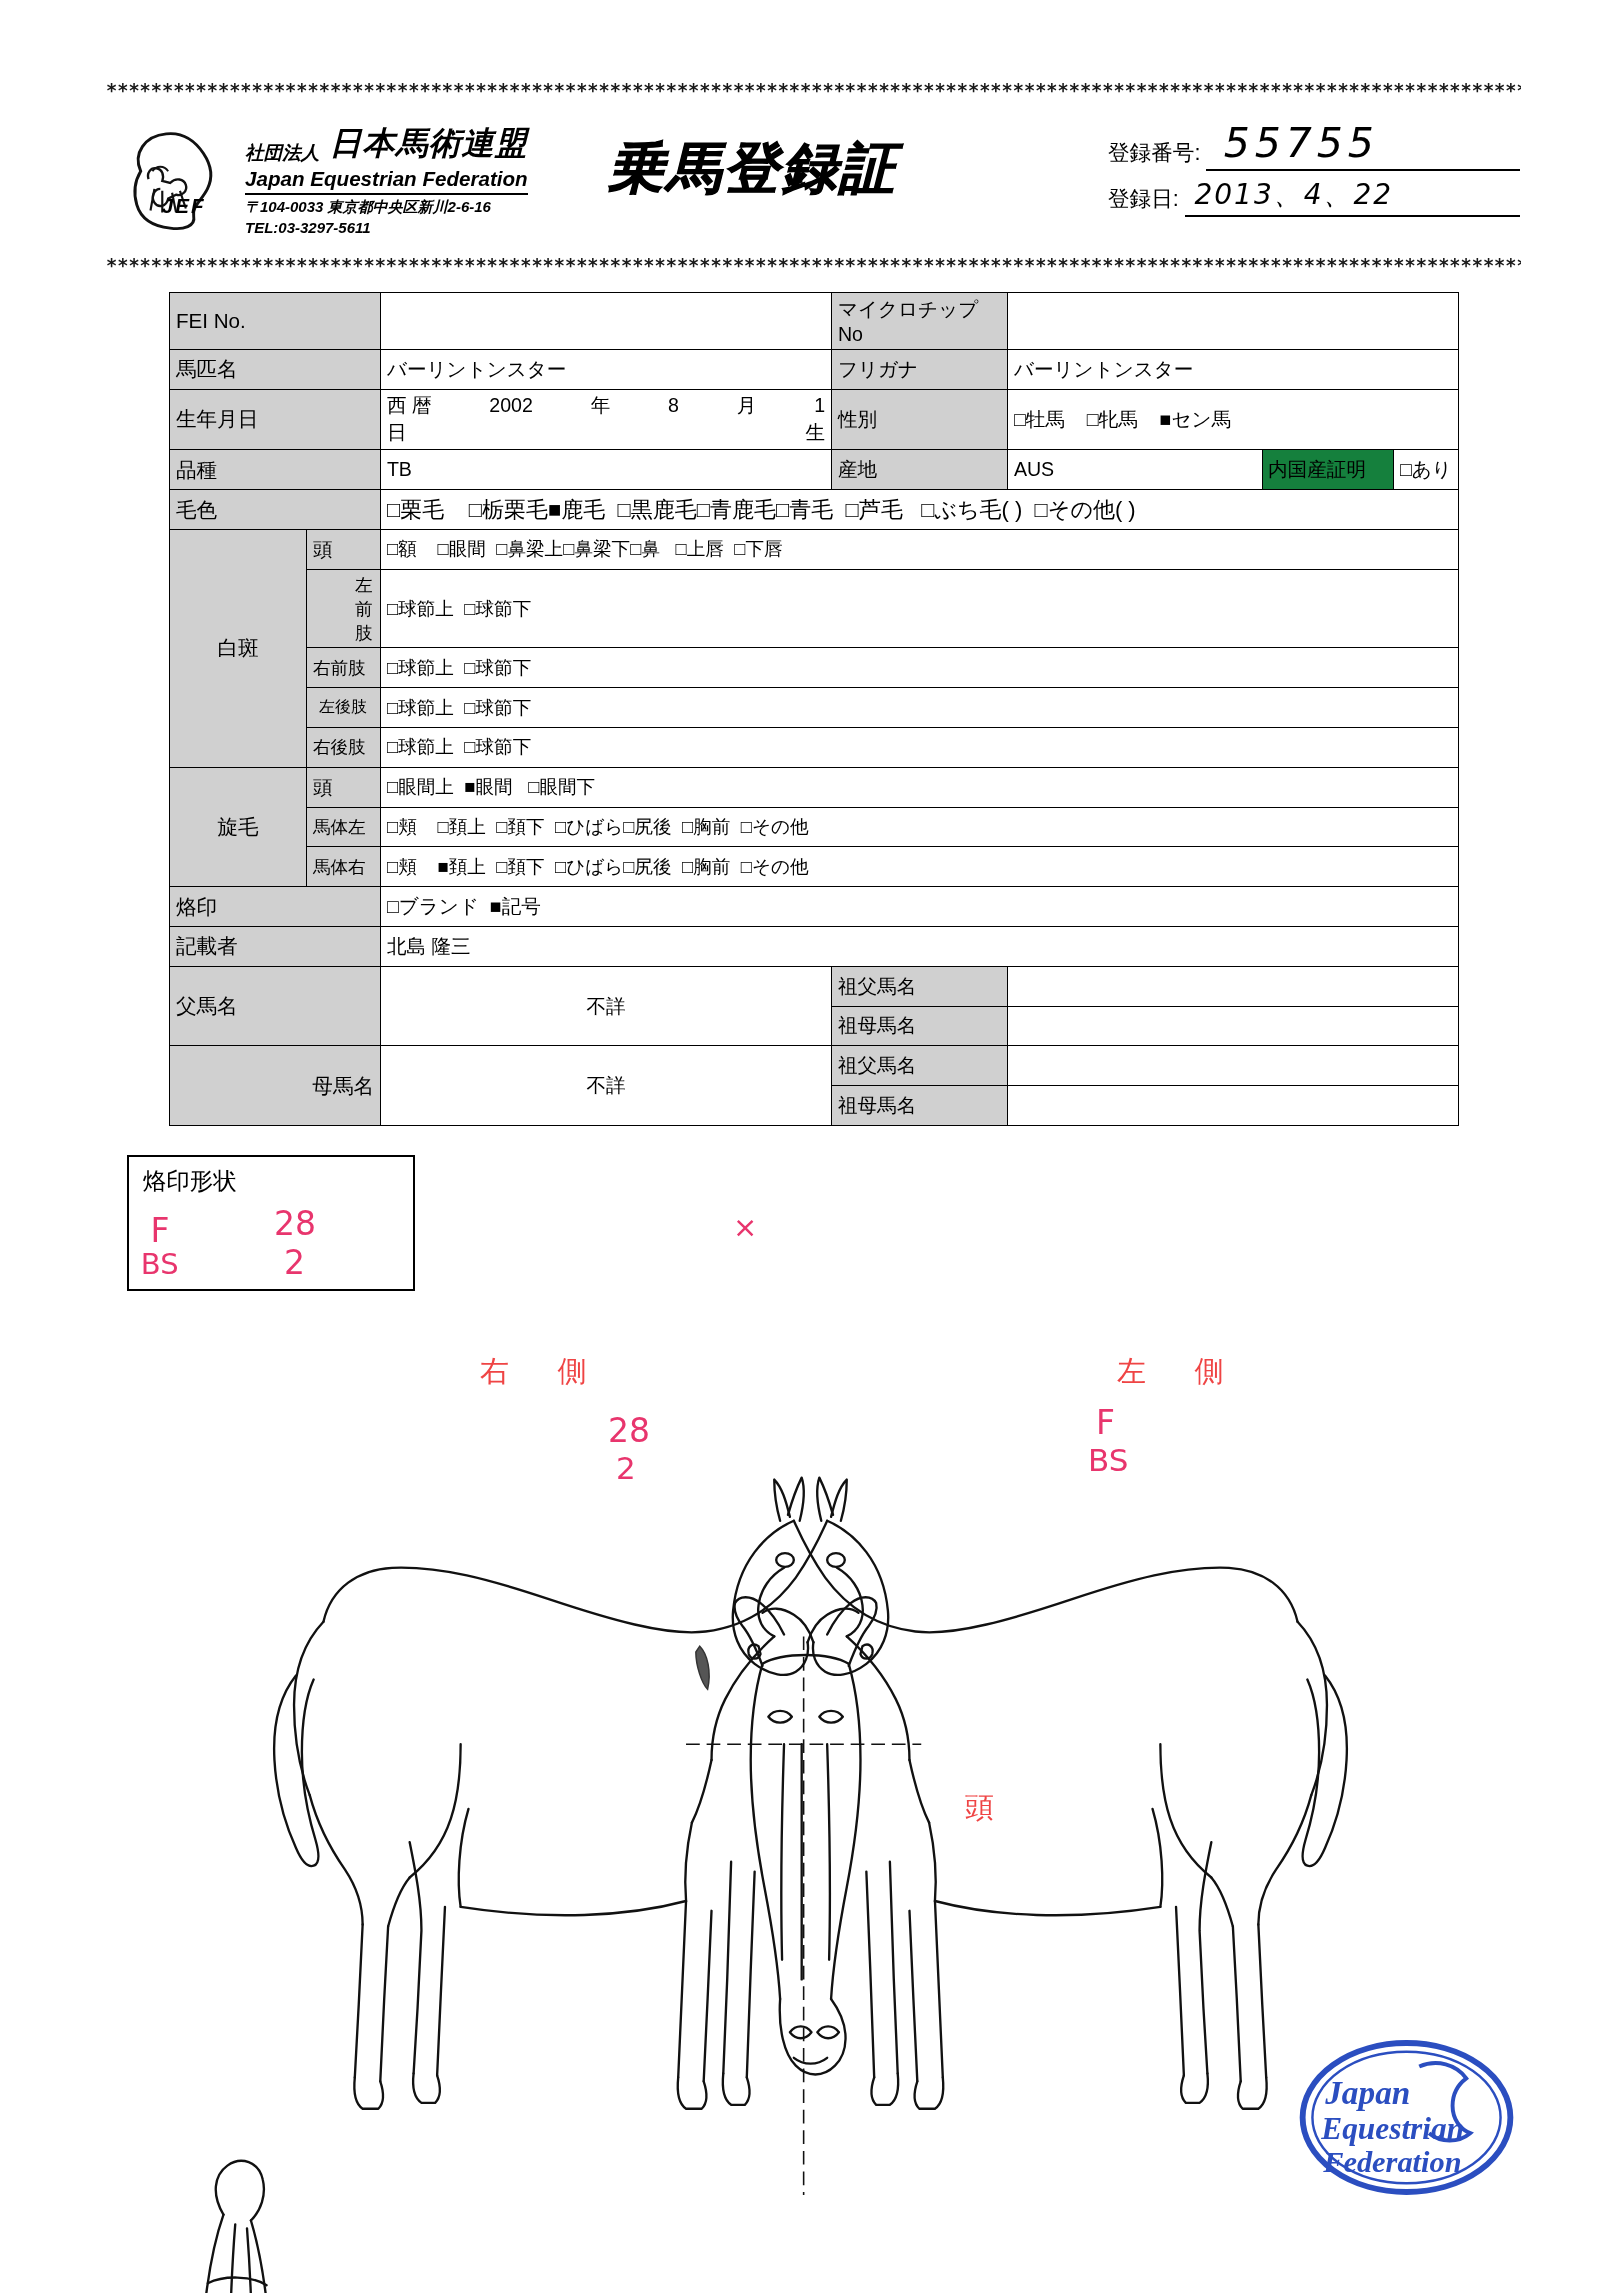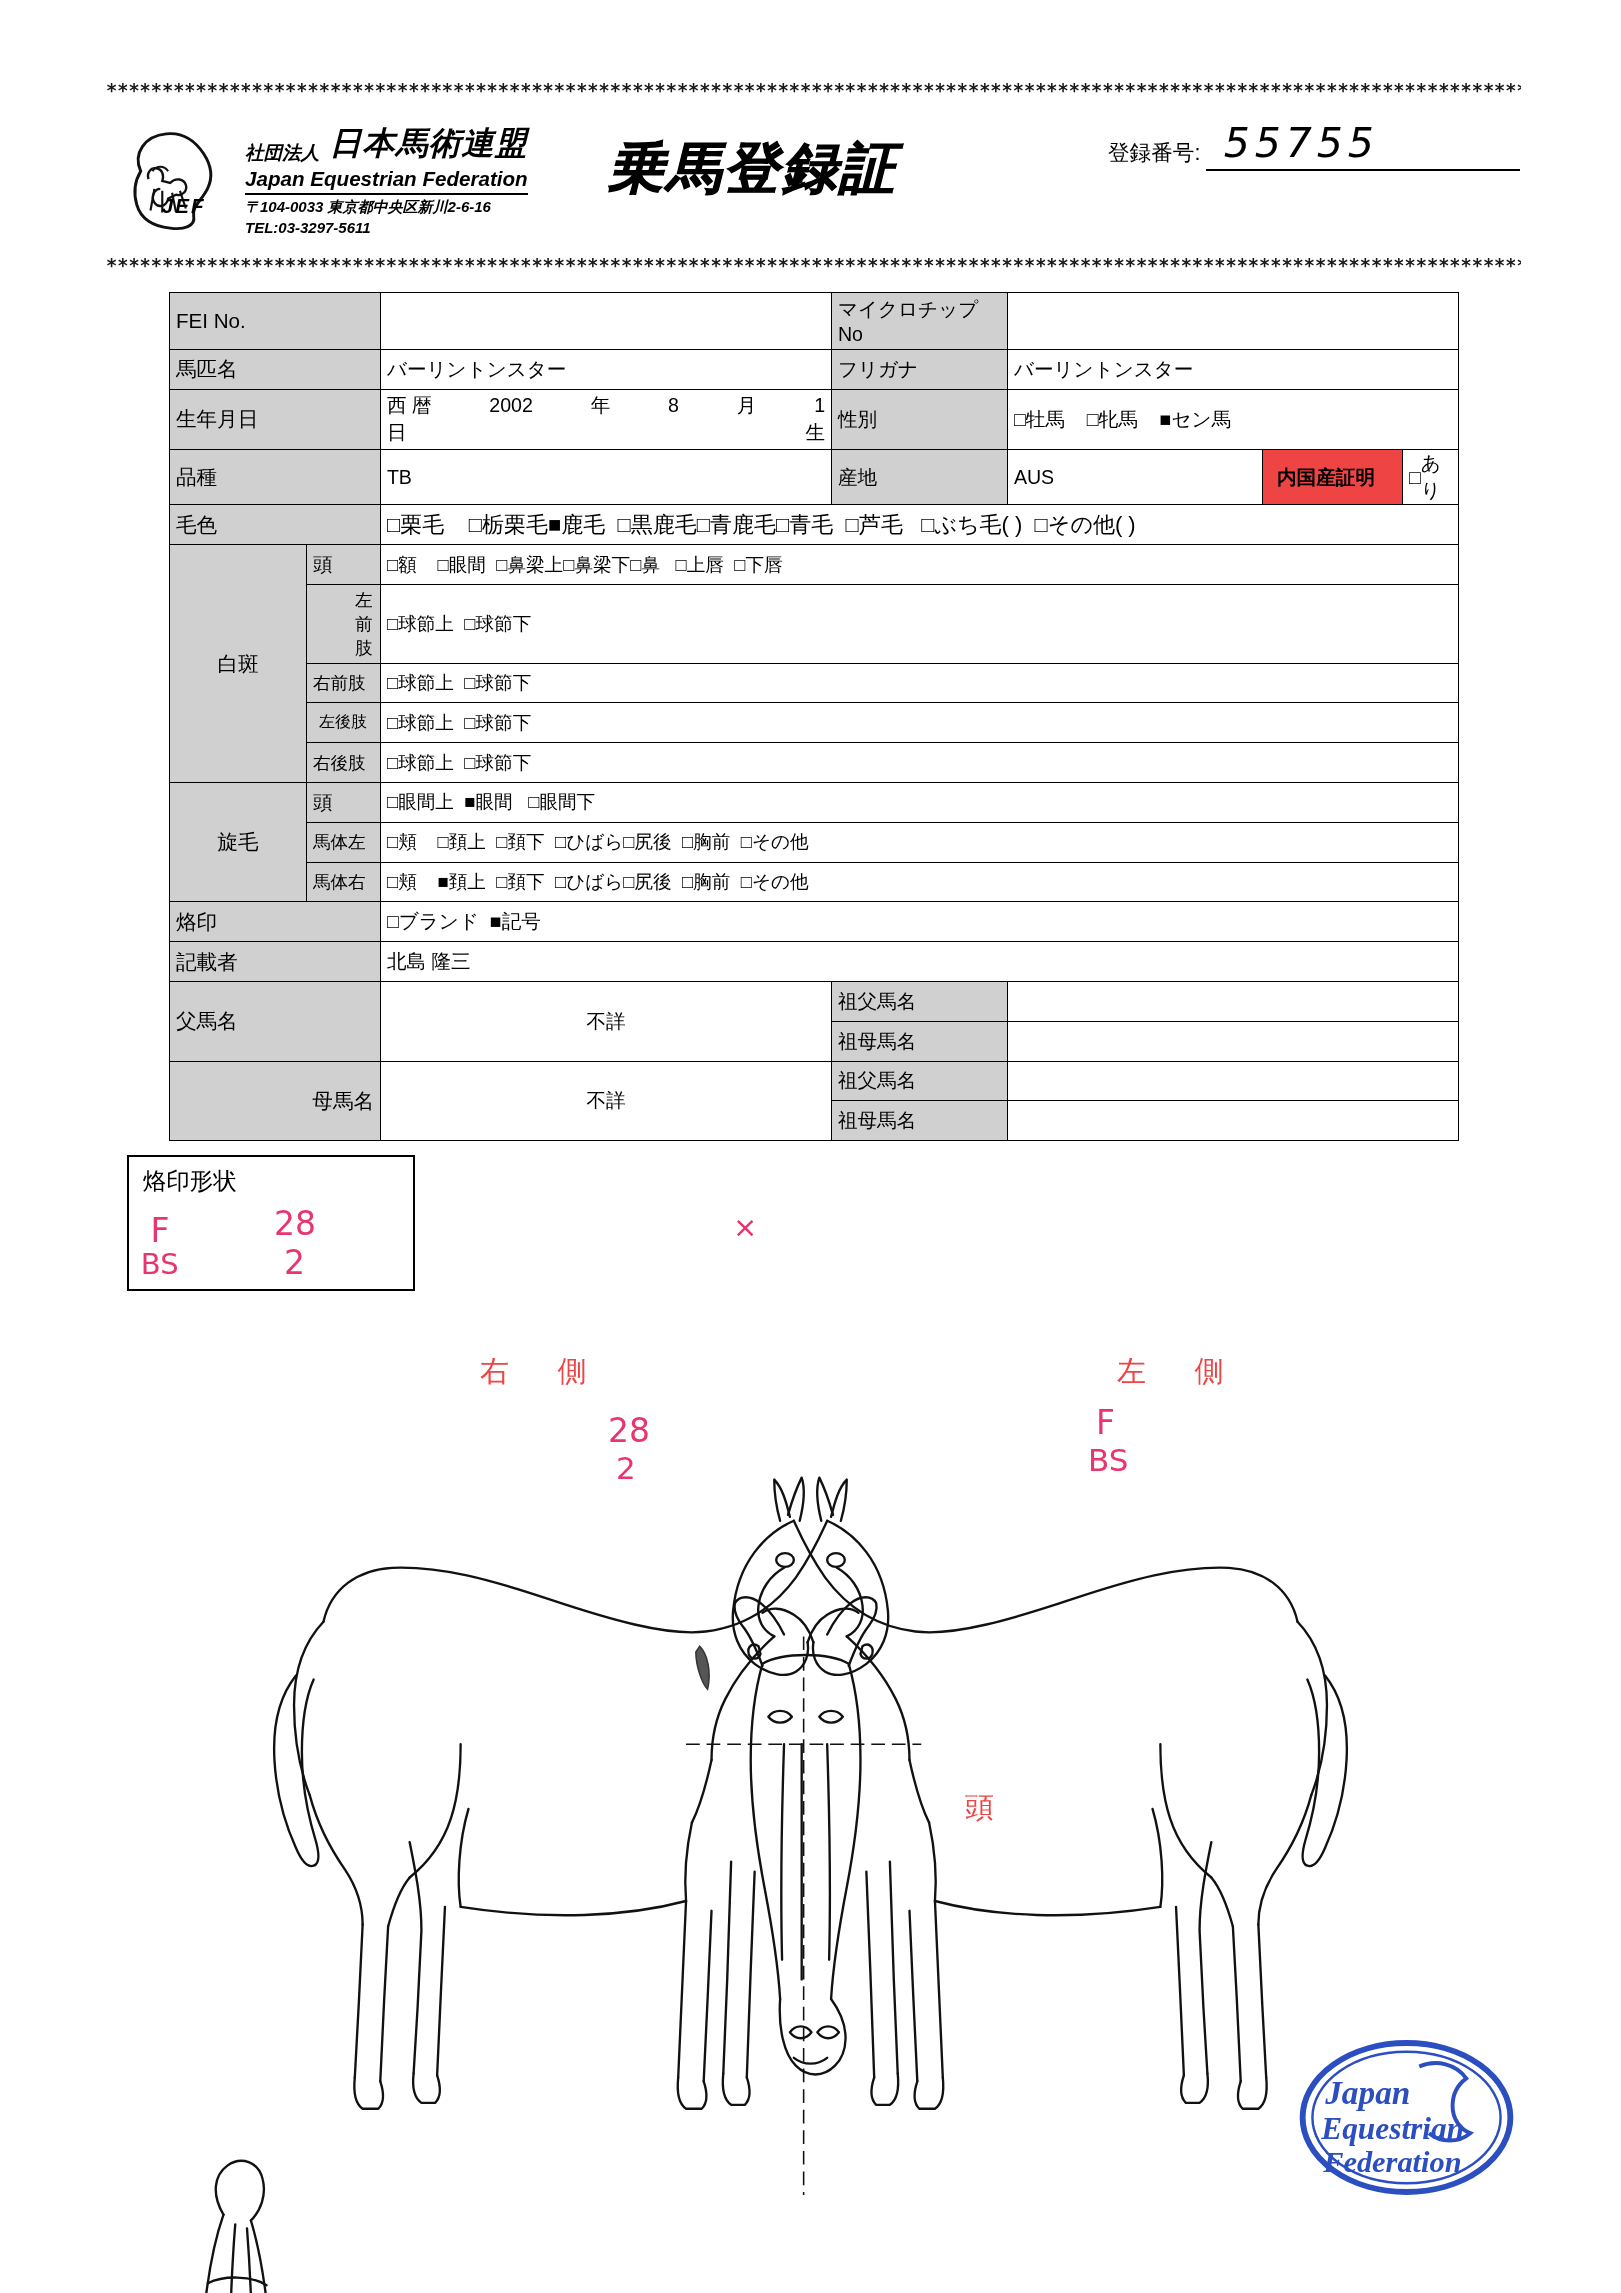--- a/index.html
+++ b/index.html
@@ -134,20 +134,26 @@
       <div class="org-addr">TEL:03-3297-5611</div>
     </div>
 
     <div class="doc-title">乗馬登録証</div>
 
     <div class="reg-block">
       <div class="reg-row">
         <span class="reg-label">登録番号:</span>
         <span class="reg-value-wrap">
           <span class="hand reg-number">55755</span>
+        </span>
+      </div>
+      <div class="reg-row">
+        <span class="reg-label">登録日:</span>
+        <span class="reg-value-wrap">
+          <span class="hand reg-date">2013、4、22</span>
         </span>
       </div>
     </div>
   </div>
 
   <div class="star-rule" id="rule-bottom">*****************************************************************************************************************************************</div>
 
   <table class="main">
     <colgroup>
       <col style="width:137px">
@@ -209,21 +215,21 @@
       </td>
     </tr>
 
     <tr>
       <td class="lbl" colspan="2">品種</td>
       <td>TB</td>
       <td class="lbl2">産地</td>
       <td>AUS</td>
       <td style="padding:0">
         <div style="display:flex;height:100%;">
-          <div class="lbl2" style="background:#ef4444;flex:0 0 125px;display:flex;align-items:center;border-right:1.6px solid #000;padding-left:14px;font-weight:bold;">内国産証明</div>
+          <div class="lbl2" style="background:#15803d;flex:0 0 125px;display:flex;align-items:center;border-right:1.6px solid #000;padding-left:5px;">内国産証明</div>
           <div style="flex:1;display:flex;align-items:center;padding-left:5.9px;">
             <span>□</span>
                 <span>あり</span>
           </div>
         </div>
       </td>
     </tr>
 
     <tr>
       <td class="lbl" colspan="2">毛色</td>

